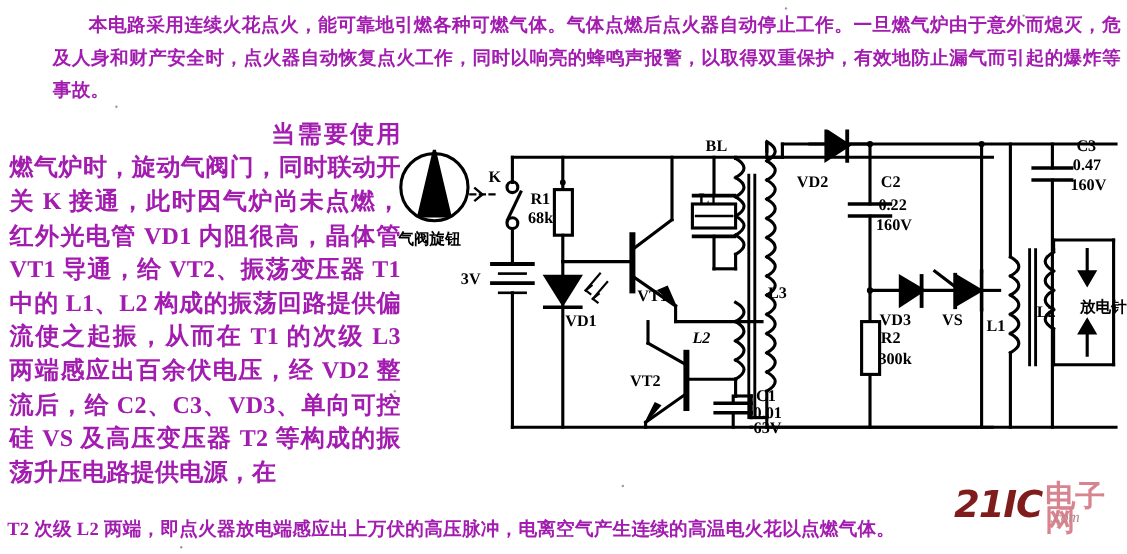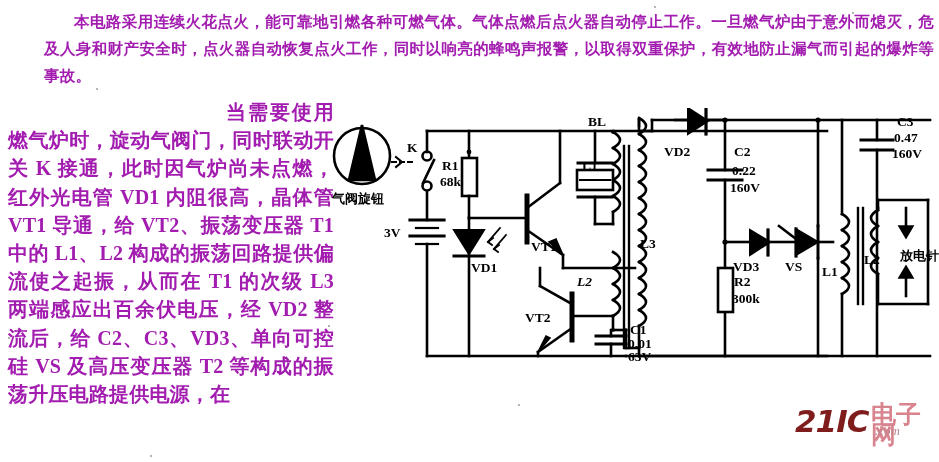--- a/index.html
+++ b/index.html
@@ -135,20 +135,21 @@
 </style>
 </head>
 <body>
 
 <div id="page">
 
   <div class="para" id="intro-paragraph">本电路采用连续火花点火，能可靠地引燃各种可燃气体。气体点燃后点火器自动停止工作。一旦燃气炉由于意外而熄灭，危及人身和财产安全时，点火器自动恢复点火工作，同时以响亮的蜂鸣声报警，以取得双重保护，有效地防止漏气而引起的爆炸等事故。</div>
 
   <div class="para" id="body-paragraph">当需要使用燃气炉时，旋动气阀门，同时联动开关 K 接通，此时因气炉尚未点燃，红外光电管 VD1 内阻很高，晶体管 VT1 导通，给 VT2、振荡变压器 T1 中的 L1、L2 构成的振荡回路提供偏流使之起振，从而在 T1 的次级 L3 两端感应出百余伏电压，经 VD2 整流后，给 C2、C3、VD3、单向可控硅 VS 及高压变压器 T2 等构成的振荡升压电路提供电源，在</div>
 
+  <div class="para" id="tail-paragraph">T2 次级 L2 两端，即点火器放电端感应出上万伏的高压脉冲，电离空气产生连续的高温电火花以点燃气体。</div>
 
   <div id="circuit-diagram">
     <svg width="609" height="292" viewBox="0 0 609 292" xmlns="http://www.w3.org/2000/svg">
       <g stroke="#000" stroke-width="2.6" fill="none" stroke-linecap="square">
 
         <g>
           <circle cx="32" cy="48" r="28" stroke-width="2.6"></circle>
           <path d="M32 17 L45 72 L19 72 Z" stroke-width="2.6" fill="#000"></path>
         </g>
 

